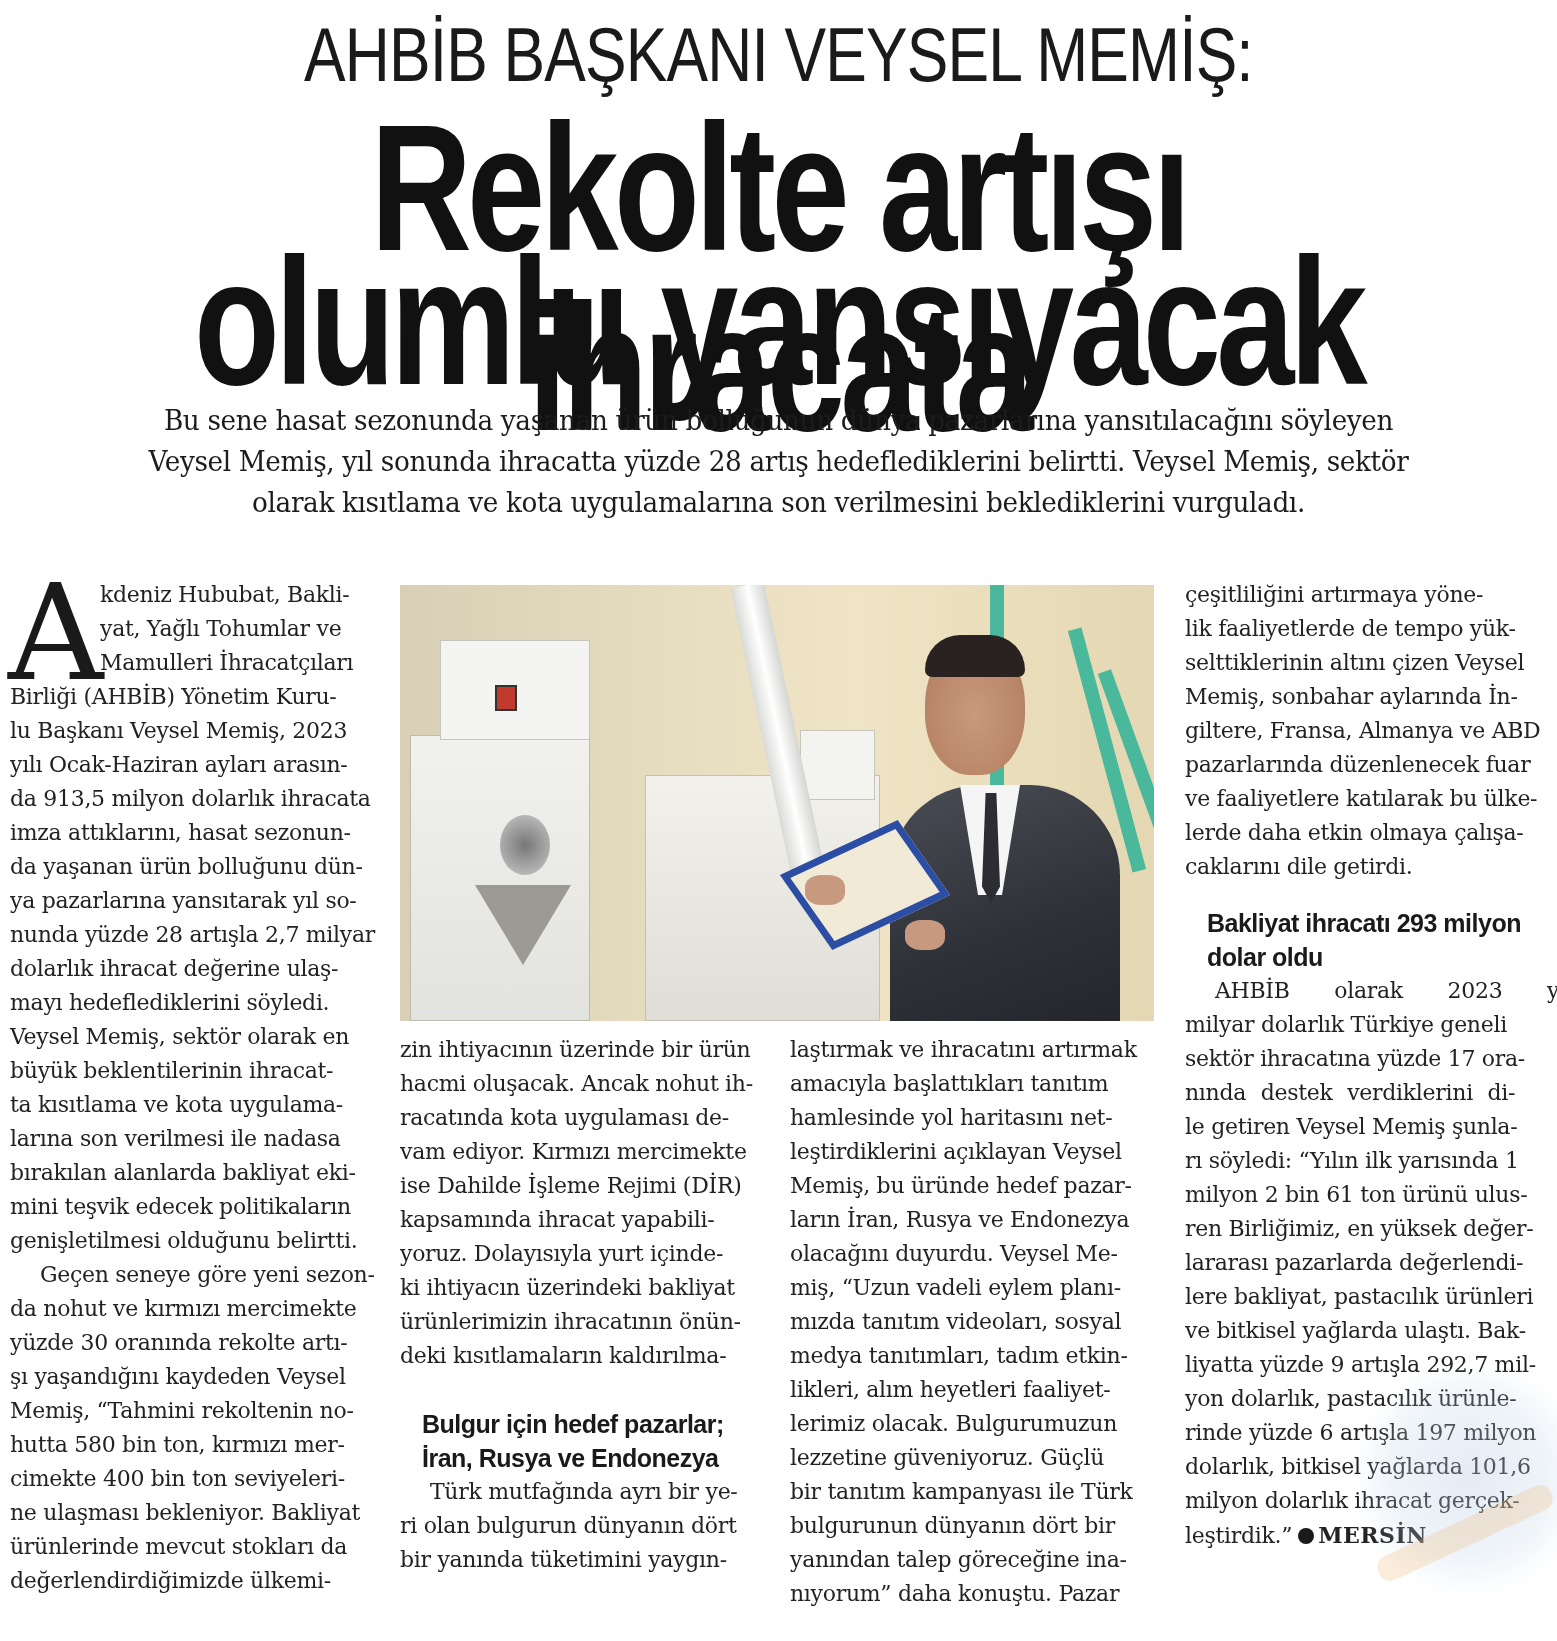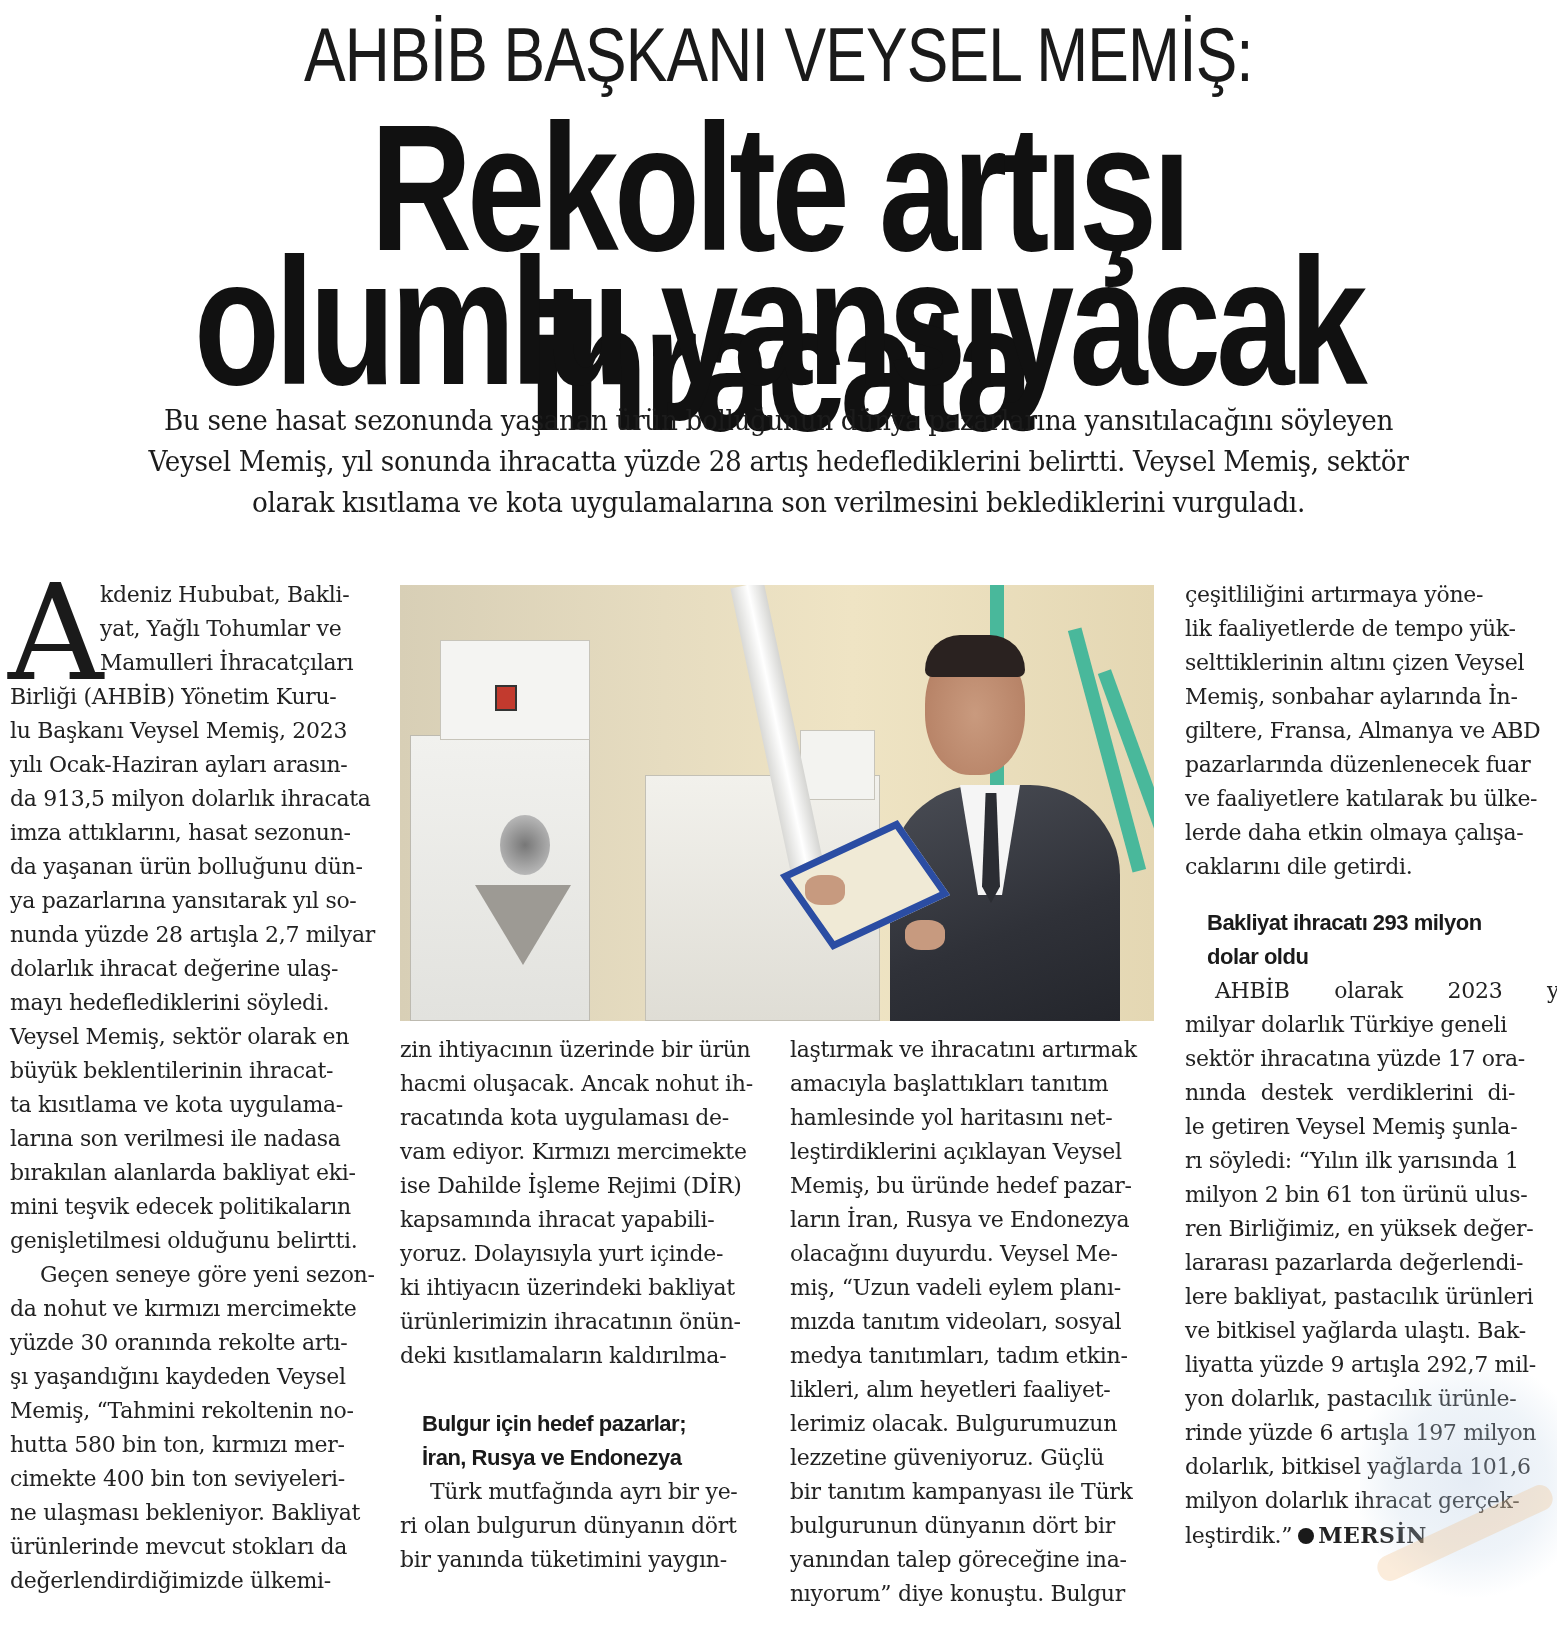--- a/index.html
+++ b/index.html
@@ -41,21 +41,21 @@
   .col4 { left: 1185px; top: 578px; width: 362px; }
 
   .dropcap {
     position: absolute; left: 8px; top: 578px; font-family: "DejaVu Serif", serif;
     font-size: 132px; line-height: 110px; color: #1a1a1a; font-weight: 400;
   }
   .col1 .first { padding-left: 90px; }
 
   .subhead {
     display: block; font-family: "Liberation Sans", sans-serif; font-weight: 700;
-    font-size: 22px; line-height: 34px; color: #1a1a1a; letter-spacing: -0.5px;
+    font-size: 25px; line-height: 34px; color: #1a1a1a; letter-spacing: -0.5px;
     padding-left: 22px; white-space: nowrap;
   }
   .gap { display: block; height: 34px; }
   .gap-sm { display: block; height: 22px; }
 
   .photo {
     position: absolute; left: 400px; top: 585px; width: 754px; height: 436px;
     overflow: hidden;
     background:
       linear-gradient(90deg, #d8cfb6 0%, #e6dcc0 35%, #efe4c4 60%, #e4d7b3 100%);
@@ -242,21 +242,21 @@
   <span class="ln">olacağını duyurdu. Veysel Me-</span>
   <span class="ln">miş, “Uzun vadeli eylem planı-</span>
   <span class="ln">mızda tanıtım videoları, sosyal</span>
   <span class="ln">medya tanıtımları, tadım etkin-</span>
   <span class="ln">likleri, alım heyetleri faaliyet-</span>
   <span class="ln">lerimiz olacak. Bulgurumuzun</span>
   <span class="ln">lezzetine güveniyoruz. Güçlü</span>
   <span class="ln">bir tanıtım kampanyası ile Türk</span>
   <span class="ln">bulgurunun dünyanın dört bir</span>
   <span class="ln">yanından talep göreceğine ina-</span>
-  <span class="ln">nıyorum” diye konuştu. Bulgur</span>
+  <span class="ln">nıyorum” daha konuştu. Pazar</span>
 </div>
 
 <div class="col col4">
   <span class="ln">çeşitliliğini artırmaya yöne-</span>
   <span class="ln">lik faaliyetlerde de tempo yük-</span>
   <span class="ln">selttiklerinin altını çizen Veysel</span>
   <span class="ln">Memiş, sonbahar aylarında İn-</span>
   <span class="ln">giltere, Fransa, Almanya ve ABD</span>
   <span class="ln">pazarlarında düzenlenecek fuar</span>
   <span class="ln">ve faaliyetlere katılarak bu ülke-</span>

